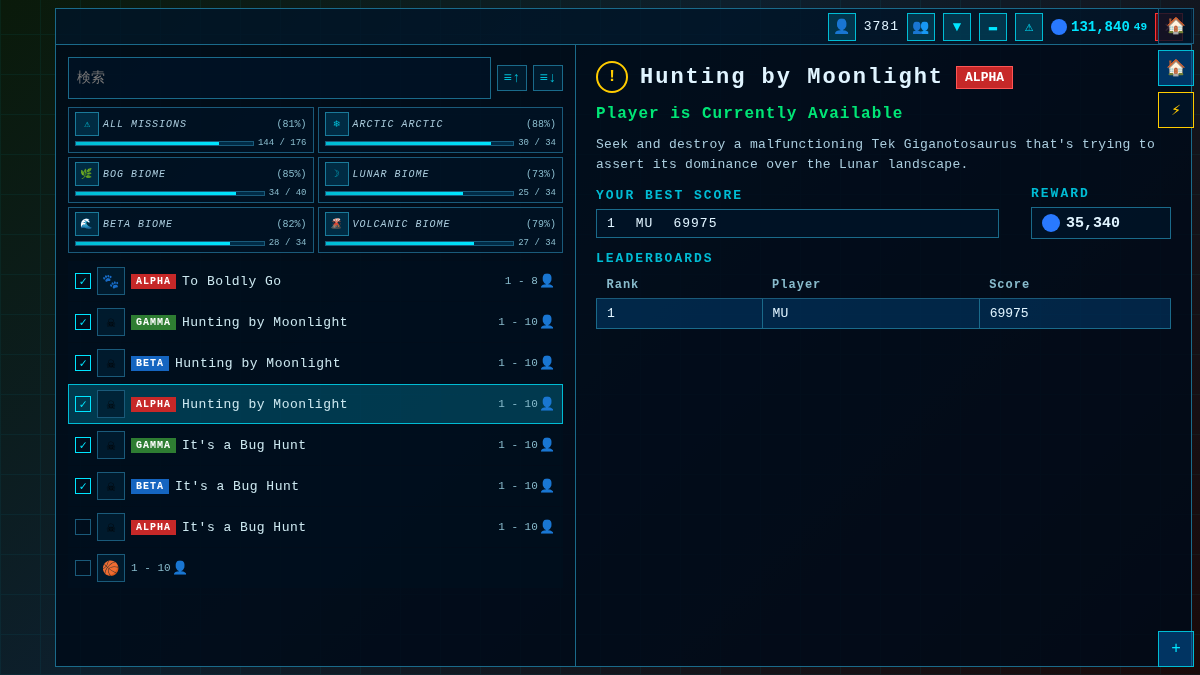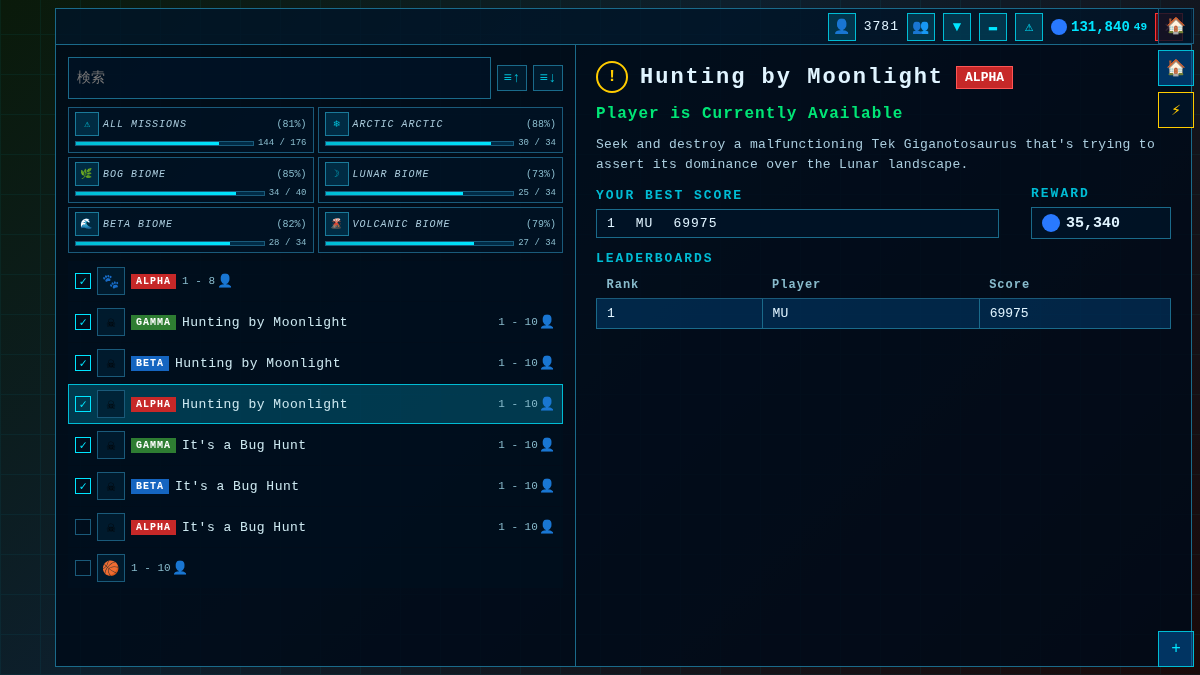--- a/index.html
+++ b/index.html
@@ -602,20 +602,21 @@
       <span class="biome-count">27 / 34</span>
     </div>
   </div>
         </div>
 
       <div class="mission-list" id="mission-list">
           <div class="mission-row">
     <div class="mission-check">✓</div>
     <div class="mission-icon">🐾</div>
     <span class="tier-badge tier-alpha">ALPHA</span>
+    <span class="mission-name">To Boldly Go</span>
     <span class="mission-players">1 - 8 <span class="player-icon">👤</span></span>
   </div>
           <div class="mission-row">
     <div class="mission-check">✓</div>
     <div class="mission-icon">☠</div>
     <span class="tier-badge tier-gamma">GAMMA</span>
     <span class="mission-name">Hunting by Moonlight</span>
     <span class="mission-players">1 - 10 <span class="player-icon">👤</span></span>
   </div>
           <div class="mission-row">

